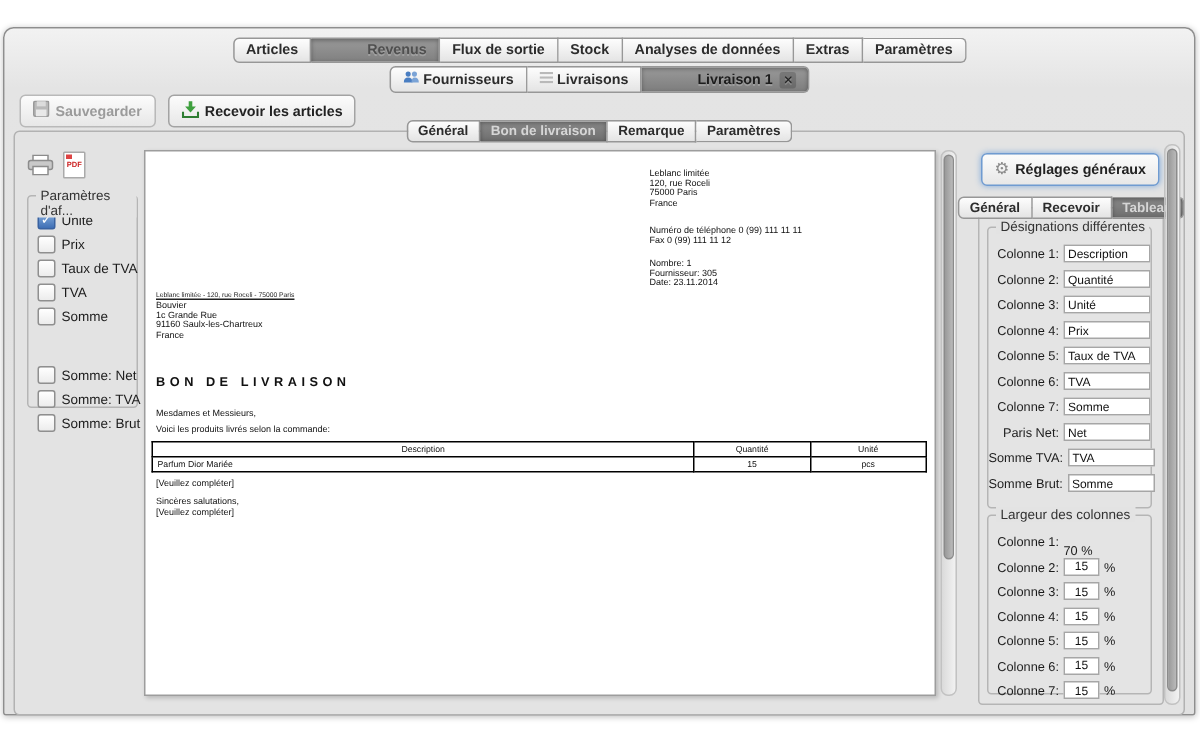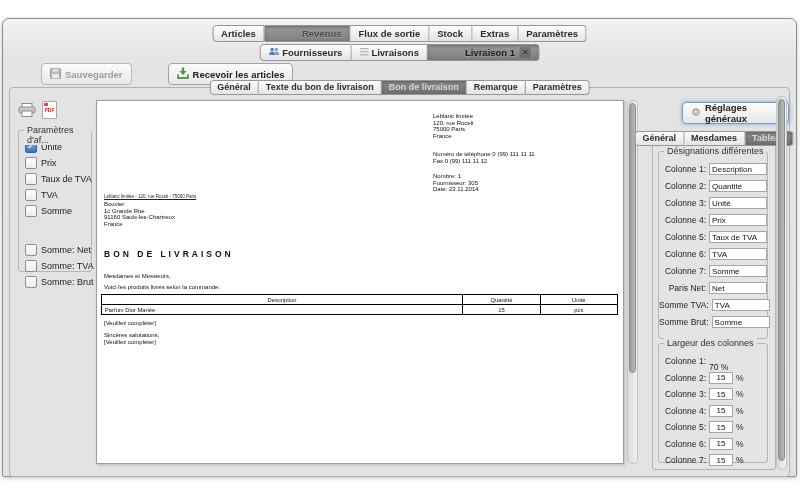--- a/index.html
+++ b/index.html
@@ -19,21 +19,21 @@
   .seg.small .tab.sel{background:linear-gradient(#8a8a8a,#6e6e6e);color:#d6d6d6;text-shadow:none;}
 
   .main-tabs{position:absolute;top:6px;left:50%;transform:translateX(-50%);}
   .doc-tabs{position:absolute;top:25px;left:50%;transform:translateX(-50%);}
   .doc-tabs .tab{display:flex;align-items:center;gap:3px;}
   .doc-tabs .tab.sel{background:linear-gradient(#9a9a9a,#7d7d7d);color:#1d1d1d;}
   .close-x{font-size:8px;color:#222;background:rgba(0,0,0,.18);border-radius:2px;padding:0 2px;margin-left:2px;}
 
   .toolbar{position:absolute;top:44px;left:10px;display:flex;gap:8px;}
   .btn{display:flex;align-items:center;gap:4px;background:linear-gradient(#fcfcfc,#e7e7e7);
-    border:1px solid #a3a3a3;border-radius:4px;padding:2px 8px;font-size:9.5px;font-weight:bold;color:#222;height:16px;margin-left:28px;}
+    border:1px solid #a3a3a3;border-radius:4px;padding:2px 8px;font-size:9.5px;font-weight:bold;color:#222;height:16px;}
   .btn.disabled{color:#9b9b9b;border-color:#b9b9b9;}
   .btn.focus-ring{border-color:#6f9bd1;box-shadow:0 0 4px #7fa9da;}
 
   .panel{position:absolute;left:6px;top:68px;width:779px;height:388px;background:#e3e3e3;
     border:1px solid #b2b2b2;border-radius:4px;}
   .preview-tabs{position:absolute;top:-8px;left:50%;transform:translateX(-50%);}
 
   .side-icons{position:absolute;left:8px;top:13px;display:flex;gap:6px;align-items:center;}
   .icon-print{width:18px;height:14px;}
   .icon-pdf{width:13px;height:16px;background:#fff;border:1px solid #aaa;border-radius:1px;position:relative;
@@ -103,20 +103,21 @@
 <body>
 
 <div class="stage">
   <div class="window">
 
     <div class="seg main-tabs">
       <div class="tab">Articles</div>
       <div class="tab sel">Revenus</div>
       <div class="tab">Flux de sortie</div>
       <div class="tab">Stock</div>
+      <div class="tab">Analyses de données</div>
       <div class="tab">Extras</div>
       <div class="tab">Paramètres</div>
     </div>
 
     <div class="seg doc-tabs">
       <div class="tab">
         <span>
           <svg width="11" height="9" viewBox="0 0 11 9">
               <circle cx="3.4" cy="2.4" r="1.7" fill="#4a7ec2"></circle>
               <circle cx="7.6" cy="2.4" r="1.7" fill="#7aa3d6"></circle>
@@ -162,21 +163,20 @@
             </svg>
         </span>
         <span>Recevoir les articles</span>
       </div>
     </div>
 
     <div class="panel">
 
       <div class="seg small preview-tabs">
         <div class="tab">Général</div>
-        <div class="tab">Texte du bon de livraison</div>
         <div class="tab sel">Bon de livraison</div>
         <div class="tab">Remarque</div>
         <div class="tab">Paramètres</div>
       </div>
 
       <div class="side-icons">
         <span class="icon-print">
           <svg width="18" height="14" viewBox="0 0 18 14">
               <rect x="4" y="0.5" width="10" height="4" fill="#fff" stroke="#8c8c8c"></rect>
               <rect x="1" y="4" width="16" height="6" rx="1.5" fill="#c9c9c9" stroke="#8c8c8c"></rect>
@@ -279,21 +279,21 @@
       </div>
 
       <div class="btn focus-ring settings-btn">
         <span class="gear">⚙</span>
         <span>Réglages généraux</span>
       </div>
 
       <div class="settings-box">
         <div class="seg small settings-tabs">
           <div class="tab">Général</div>
-          <div class="tab">Mesdames</div>
+          <div class="tab">Recevoir</div>
           <div class="tab sel">Tableau</div>
         </div>
 
         <div class="groupbox desig-group">
           <div class="legend">Désignations différentes</div>
           <div class="form">
             <div class="form-row">
               <span class="lbl">Colonne 1:</span>
               <input class="wide" value="Description" style="">
             </div>

